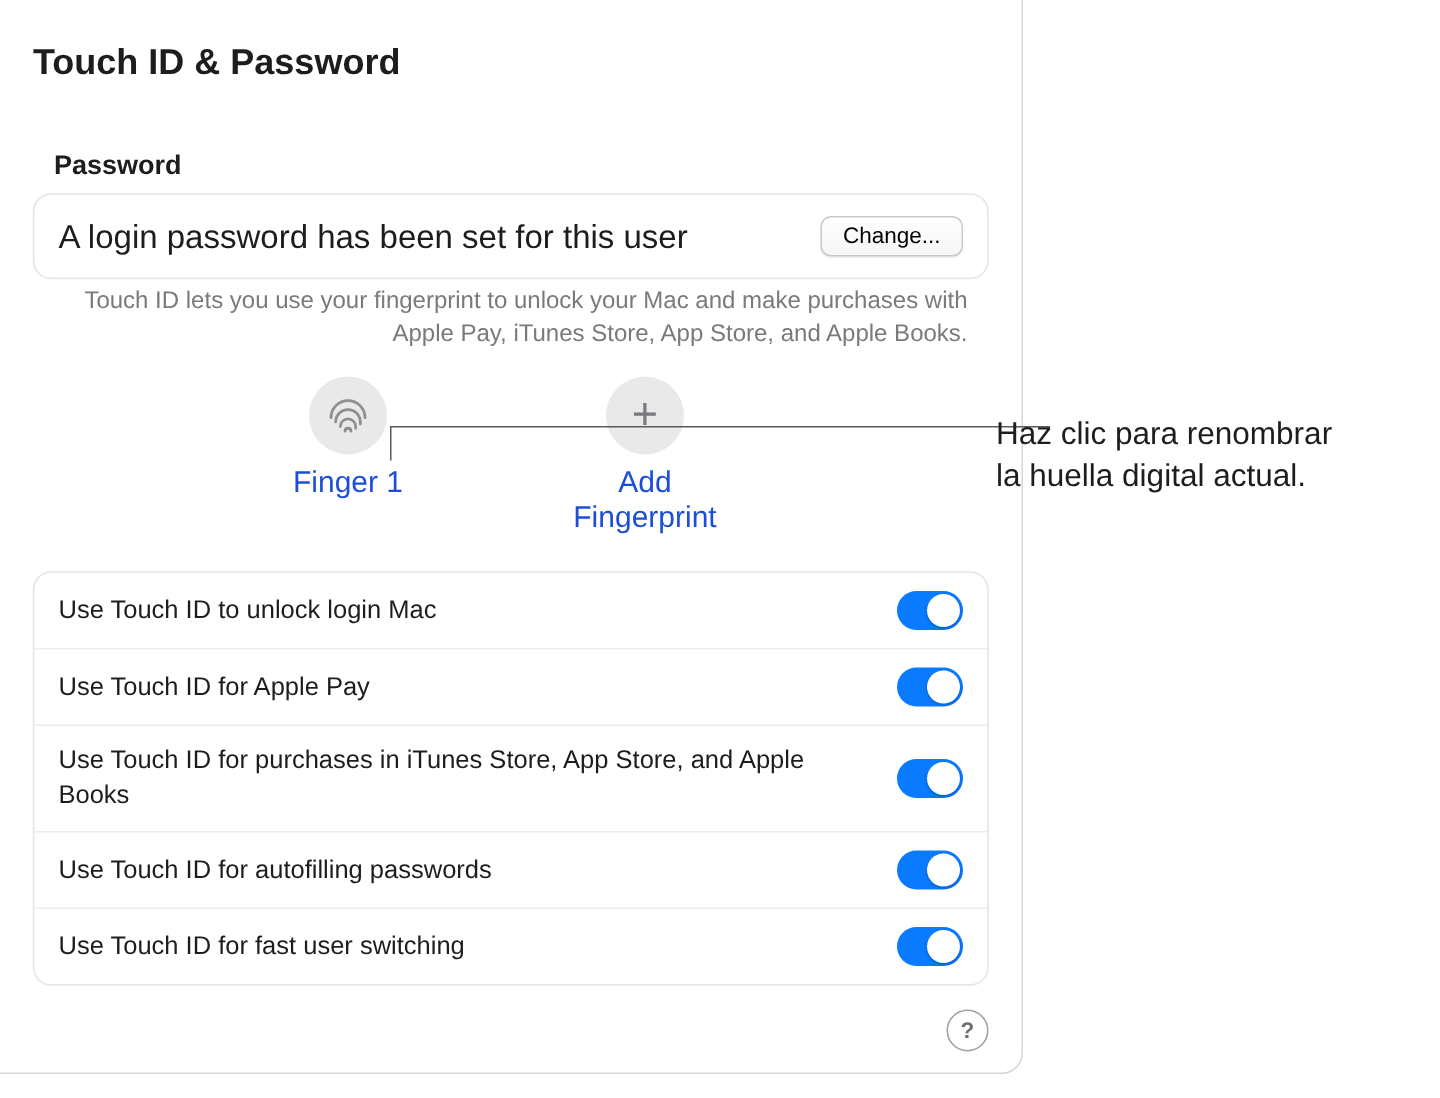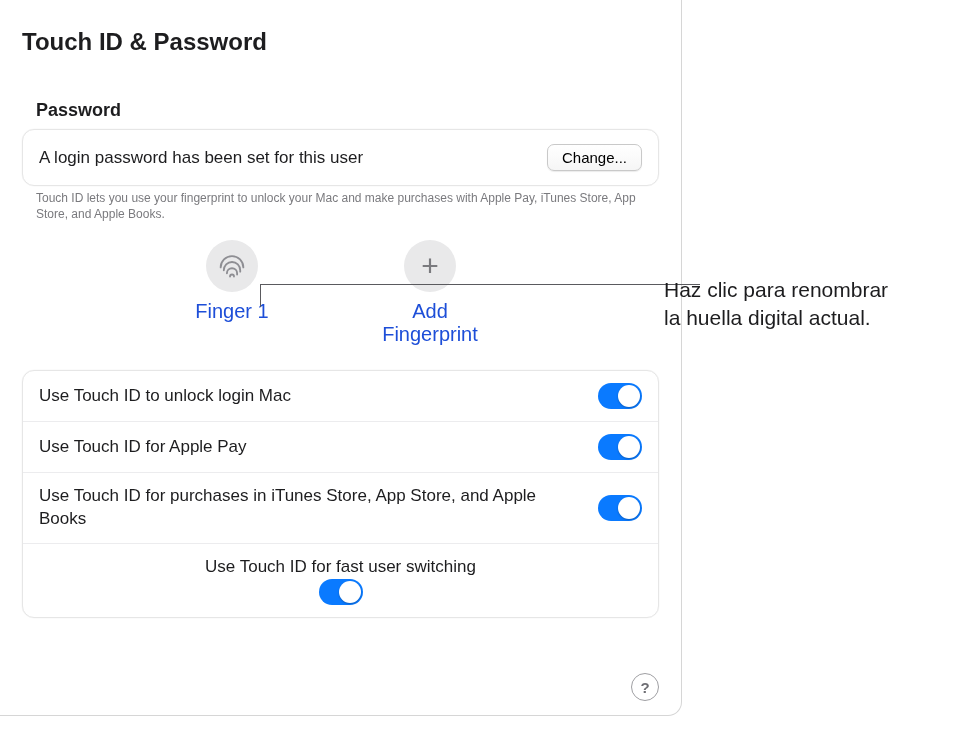--- a/index.html
+++ b/index.html
@@ -40,43 +40,44 @@
     background: #ffffff;
     box-shadow: 0 0 0 0.5px rgba(0,0,0,0.03);
   }
   .password-card {
     padding: 14px 16px;
     display: flex;
     align-items: center;
     justify-content: space-between;
   }
   .desc-text {
-    font-size: 17px;
+    font-size: 22px;
     color: #1d1d1f;
   }
   .btn {
     font-size: 15px;
     padding: 4px 14px;
     border: 1px solid #c9c9c9;
     border-radius: 7px;
     background: linear-gradient(#ffffff, #f6f6f6);
     box-shadow: 0 1px 1px rgba(0,0,0,0.08);
     cursor: pointer;
   }
   .touchid-header {
     font-size: 17px;
     font-weight: 700;
     margin-top: 24px;
     padding-left: 14px;
   }
   .touchid-desc {
-    font-size: 12px;
+    font-size: 16px;
     color: #7a7a7e;
     line-height: 1.35;
     padding: 4px 14px 0 14px;
+    text-align: right;
   }
 
   .fp-row {
     display: flex;
     gap: 78px;
     padding: 18px 14px 8px 150px;
     margin-bottom: 16px;
   }
   .fp-item {
     display: flex;
@@ -105,21 +106,21 @@
   .plus-icon { font-size: 30px; line-height: 1; color: #7a7a7e; }
 
   .toggle-card { padding: 0 0; }
   .toggle-row {
     display: flex;
     align-items: center;
     justify-content: space-between;
     padding: 12px 16px;
     border-bottom: 1px solid #ececee;
   }
-  .toggle-row:last-child { border-bottom: none; flex-direction: column; }
+  .toggle-row:last-child { border-bottom: none; }
   .toggle-label {
     font-size: 17px;
     color: #1d1d1f;
     line-height: 1.35;
     max-width: 500px;
   }
   .switch {
     position: relative;
     width: 44px;
     height: 26px;
@@ -229,20 +230,24 @@
       <div class="toggle-row">
         <span class="toggle-label">Use Touch ID for Apple Pay</span>
         <div class="switch"></div>
       </div>
 
       <div class="toggle-row">
         <span class="toggle-label">Use Touch ID for purchases in iTunes Store, App Store, and Apple Books</span>
         <div class="switch"></div>
       </div>
 
+      <div class="toggle-row">
+        <span class="toggle-label">Use Touch ID for autofilling passwords</span>
+        <div class="switch"></div>
+      </div>
 
       <div class="toggle-row">
         <span class="toggle-label">Use Touch ID for fast user switching</span>
         <div class="switch"></div>
       </div>
 
     </div>
 
     <div class="help-btn">?</div>
 

